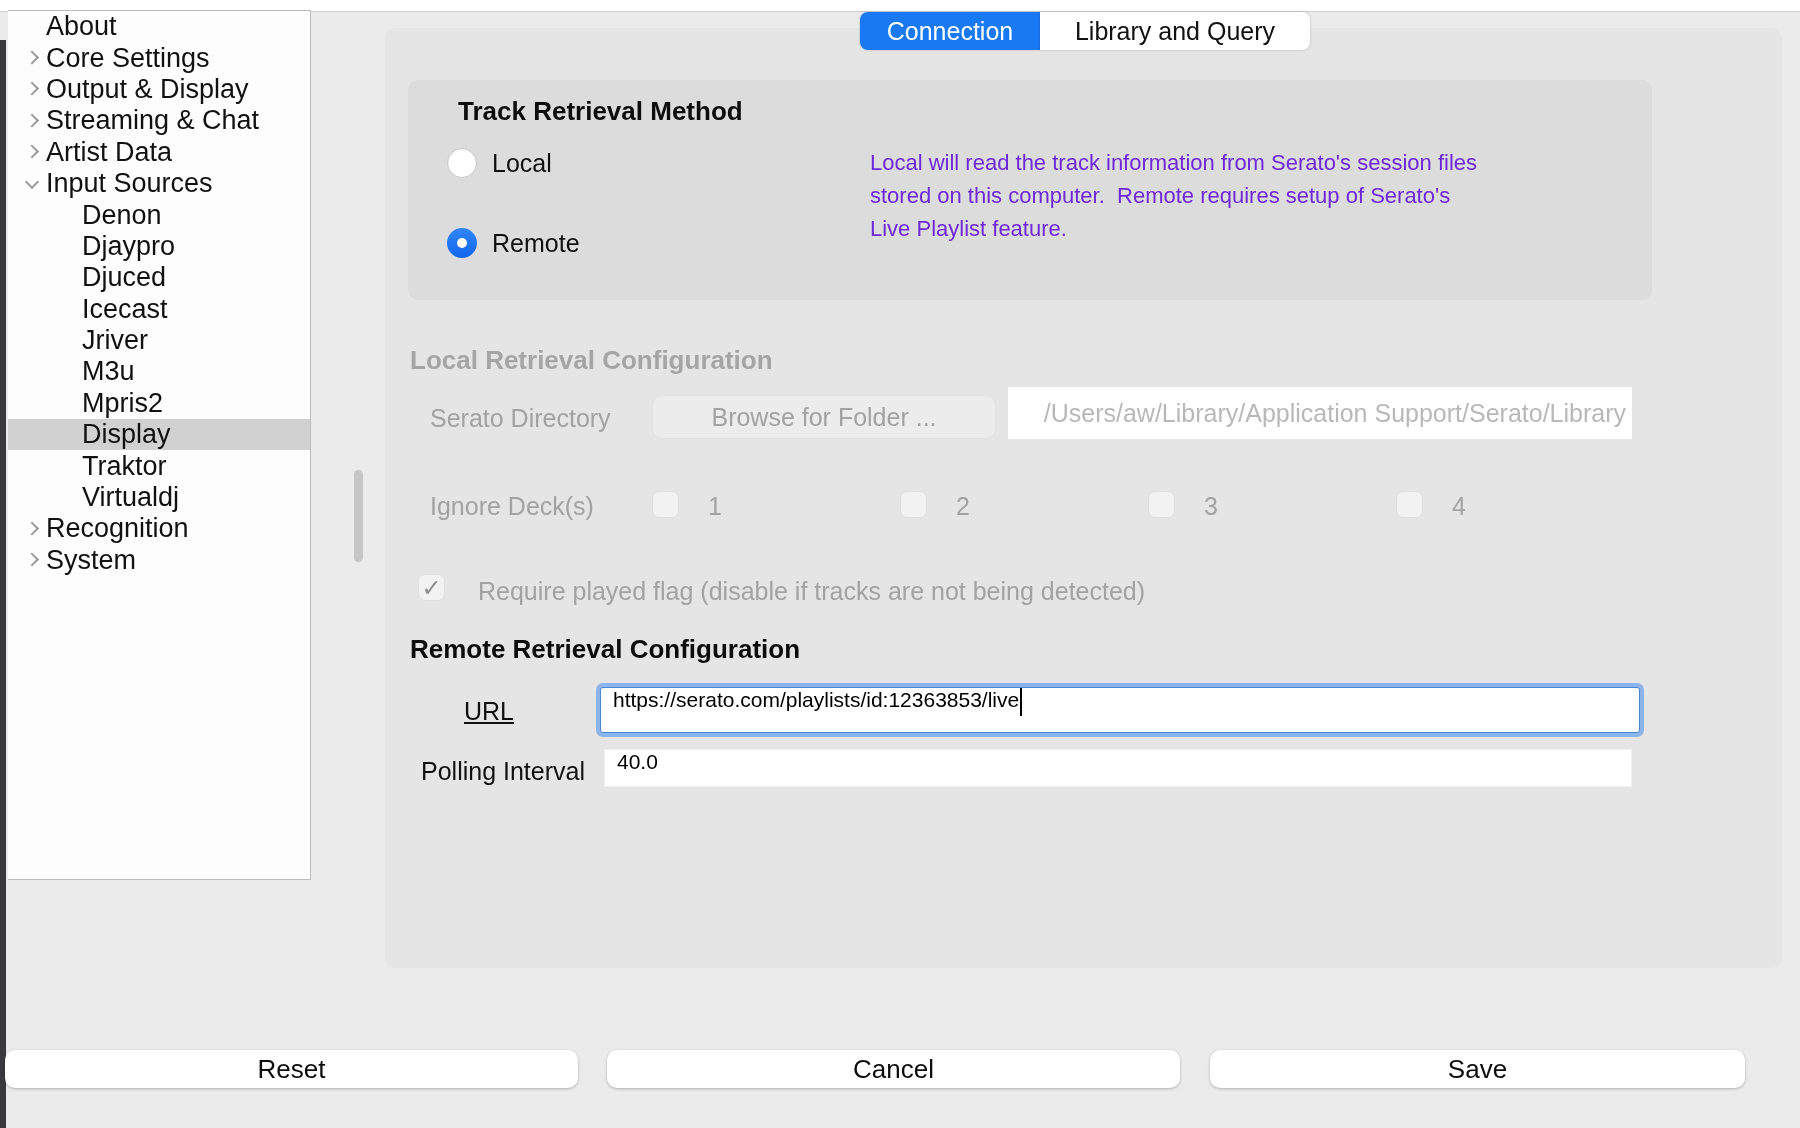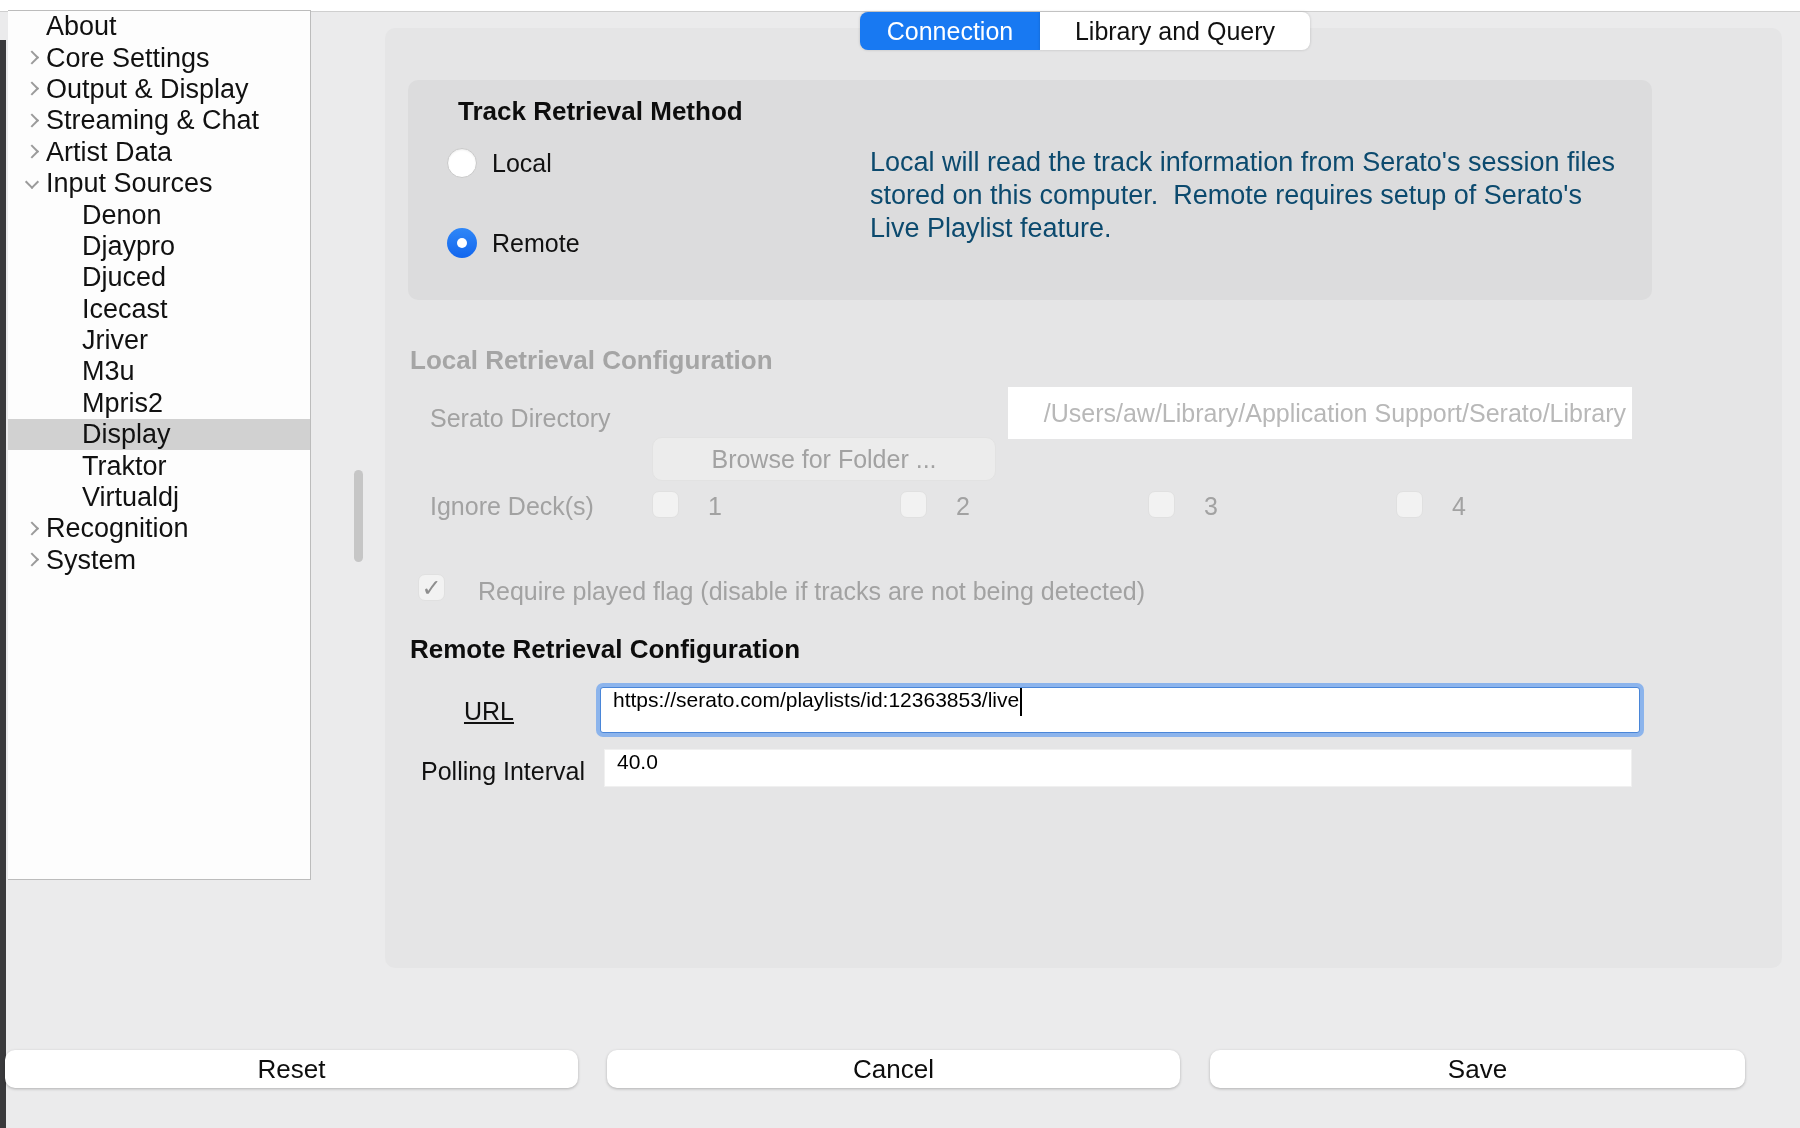--- a/index.html
+++ b/index.html
@@ -38,26 +38,26 @@
   
   #trm-box{left:408px;top:80px;width:1244px;height:220px;background:#dcdcdd;border-radius:10px;}
   .h-black{font-size:26px;font-weight:bold;color:#0d0d0d;white-space:nowrap;}
   .h-gray{font-size:26px;font-weight:bold;color:#a5a5a5;white-space:nowrap;}
   .lbl{font-size:25px;color:#111;white-space:nowrap;}
   .lbl-gray{font-size:25px;color:#a2a2a2;white-space:nowrap;margin-left:20px;}
   .radio{width:30px;height:30px;border-radius:50%;}
   .radio.off{background:#fff;border:1px solid #c9c9c9;box-shadow:inset 0 1px 2px rgba(0,0,0,.08);}
   .radio.on{background:linear-gradient(#2f87f7,#1266ee);display:flex;align-items:center;justify-content:center;}
   .radio.on .dot{width:10px;height:10px;border-radius:50%;background:#fff;}
-  .desc{font-size:27px;line-height:33px;color:#0c4a6e;white-space:pre;}
+  .desc{font-size:22px;line-height:33px;color:#6d28d9;white-space:pre;}
 
   
   #browse-btn{left:652px;top:395px;width:344px;height:44px;background:#ececec;border:1px solid #e2e2e2;
               border-radius:10px;display:flex;align-items:center;justify-content:center;
-              font-size:25px;color:#a2a2a2;margin-top:42px;}
+              font-size:25px;color:#a2a2a2;}
   #dir-field{left:1008px;top:387px;width:624px;height:52px;background:#fff;display:flex;align-items:center;
              overflow:hidden;font-size:25px;color:#b8b8b8;white-space:nowrap;padding:0 6px;
              flex-direction:row-reverse;}
   #dir-field span{white-space:pre;}
   .cb{width:27px;height:27px;border-radius:7px;background:#f2f2f2;border:1px solid #e0e0e0;
       display:flex;align-items:center;justify-content:center;}
   .cb .mark{font-size:24px;color:#8e8e8e;line-height:1;}
 
   
   .field{background:#fff;display:flex;align-items:flex-start;font-size:21px;color:#000;padding:0 12px;white-space:nowrap;}

